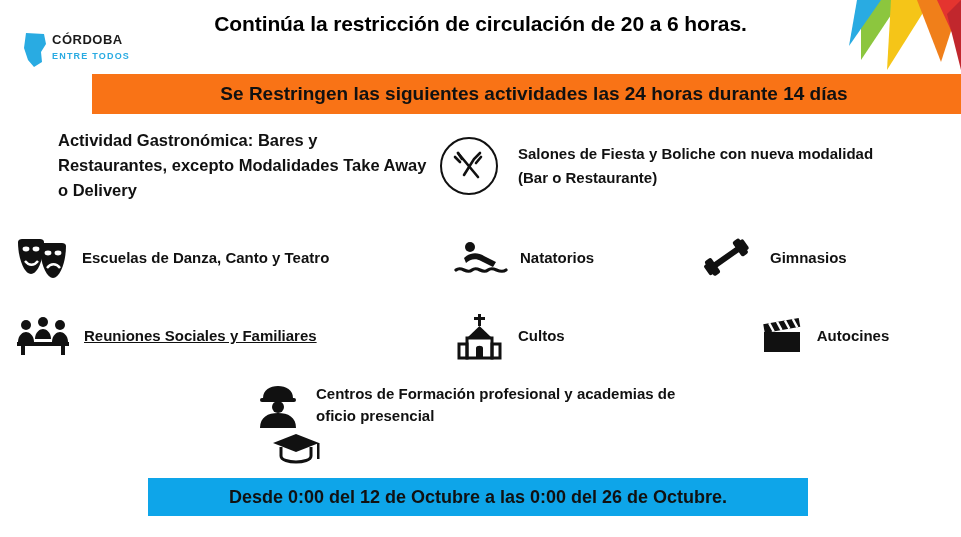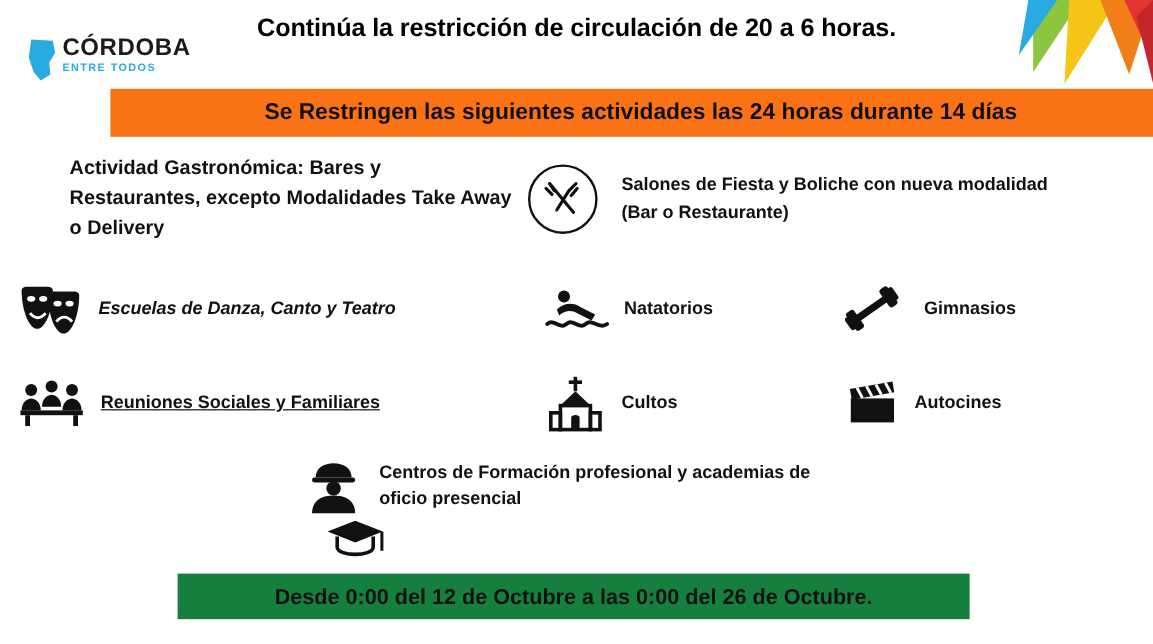--- a/index.html
+++ b/index.html
@@ -42,21 +42,21 @@
     top: 2px;
     width: 26px;
     height: 36px;
   }
   .logo-text {
     position: absolute;
     left: 30px;
     top: 0px;
   }
   .logo-title {
-    font-size: 20px;
+    font-size: 13px;
     font-weight: bold;
     letter-spacing: 0.5px;
     color: #1b1b1b;
     line-height: 20px;
   }
   .logo-sub {
     font-size: 9px;
     font-weight: bold;
     letter-spacing: 1.2px;
     color: #29abe2;
@@ -120,44 +120,44 @@
   
   .row-1 { left: 58px; top: 128px; width: 860px; }
   .row-1 .item-a { width: 370px; }
   .row-1 .item-a .item-label { font-size: 16.5px; line-height: 25px; }
   .row-1 .icon-cutlery { width: 62px; height: 62px; margin-left: 10px; }
   .row-1 .item-b { margin-left: 18px; width: 370px; }
   .row-1 .item-b .item-label { line-height: 24px; }
 
   
   .row-2 { left: 14px; top: 236px; width: 930px; }
-  .row-2 .slot-1 { width: 440px; font-style: italic; }
+  .row-2 .slot-1 { width: 440px; }
   .row-2 .slot-2 { width: 250px; }
   .row-2 .slot-3 { width: 240px; gap: 20px; }
 
   
   .row-3 { left: 14px; top: 312px; width: 930px; }
   .row-3 .slot-1 { width: 440px; text-decoration: underline; }
   .row-3 .slot-2 { width: 250px; }
-  .row-3 .slot-3 { width: 240px; }
+  .row-3 .slot-3 { width: 240px; justify-content: center; }
 
   
   .row-4 { left: 14px; top: 382px; width: 930px; flex-direction: column; }
   .row-4 .slot-1 { width: 450px; }
   .row-4 .slot-2 { width: 420px; }
   .row-4 .item-label { line-height: 22px; }
 
   
   .bottom-banner {
     position: absolute;
     left: 148px;
     top: 478px;
     width: 660px;
     height: 38px;
-    background: #15803d;
+    background: #0ea5e9;
     display: flex;
     align-items: center;
     justify-content: center;
     font-size: 18px;
     font-weight: bold;
     color: #111111;
   }
 </style>
 </head>
 <body>

